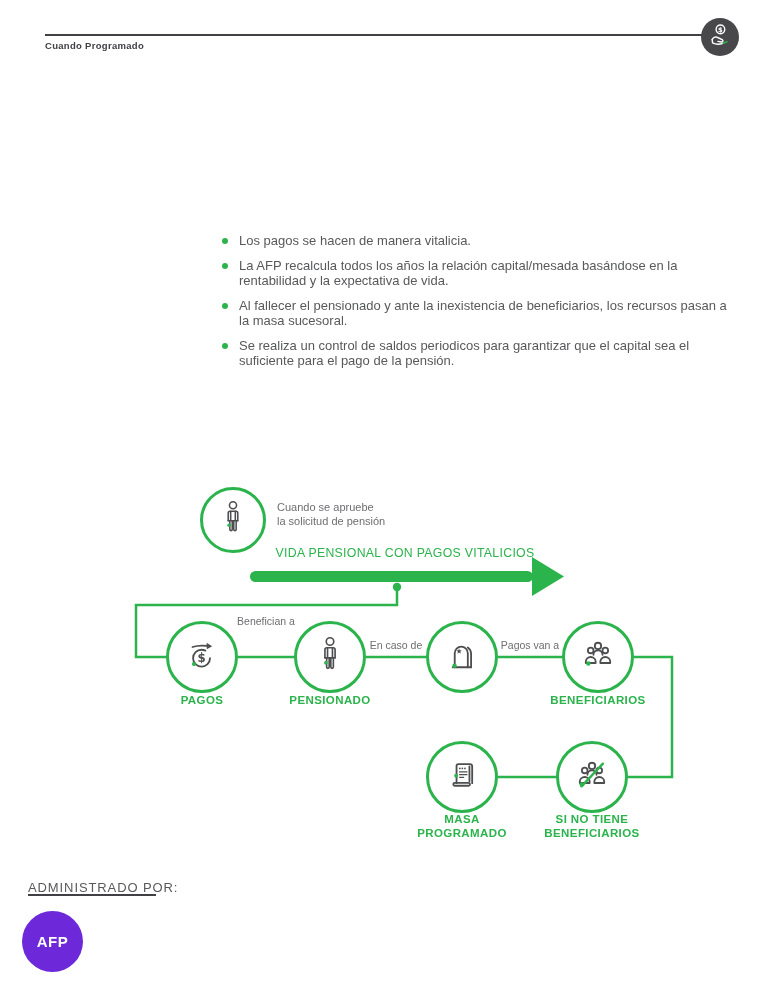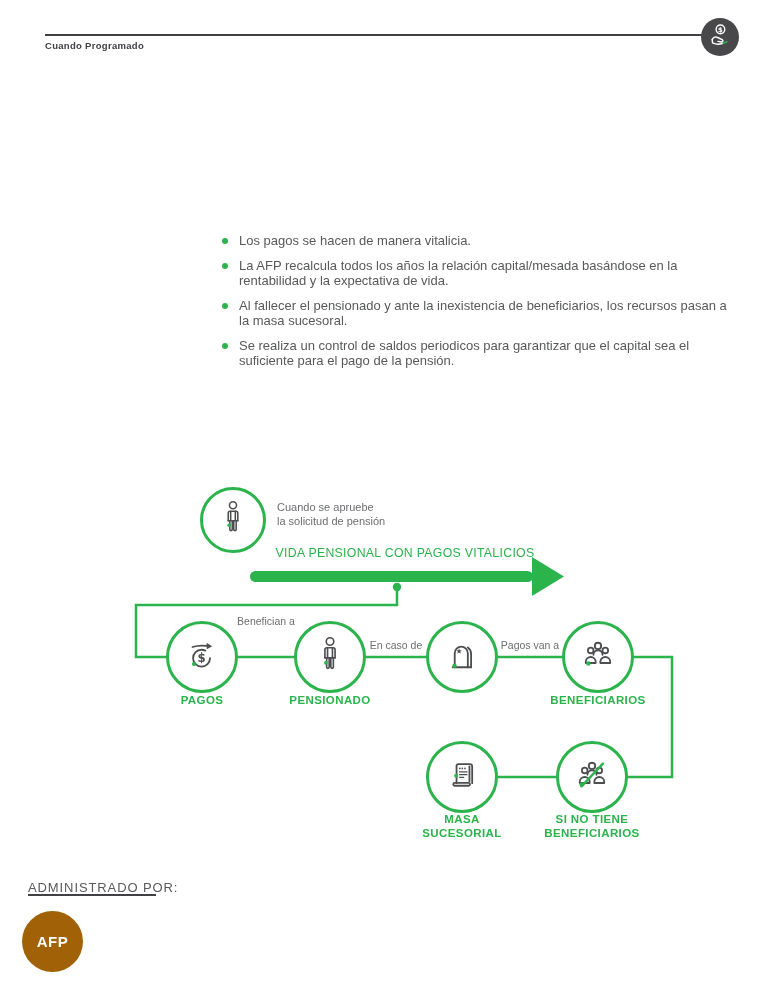--- a/index.html
+++ b/index.html
@@ -37,21 +37,21 @@
   .tl-label { left:255px; top:546px; width:300px; text-align:center;
               font-size:12.3px; font-weight:normal; color:#2bb34c; letter-spacing:.3px; }
   .edge-label { font-size:10.5px; color:#6d6e71; text-align:center; width:96px; }
   .node-label { font-size:11.5px; font-weight:bold; color:#2bb34c; letter-spacing:.4px;
                 text-align:center; line-height:13.5px; }
 
   
   .admin-label { left:28px; top:880px; font-size:13px; letter-spacing:.9px; color:#58595b; }
   .admin-rule  { left:28px; top:894px; width:128px; height:2px; background:#414045; }
   .afp-circle  { left:22px; top:911px; width:61px; height:61px; border-radius:50%;
-                 background:#a16207; display:flex; align-items:center; justify-content:center; }
+                 background:#6d28d9; display:flex; align-items:center; justify-content:center; }
   .afp-circle span { color:#fff; font-weight:bold; font-size:15px; letter-spacing:.5px; }
 
   svg .ic { stroke:#4d4e50; stroke-width:2; fill:none; stroke-linecap:round; stroke-linejoin:round; }
   svg .ic-thin { stroke:#4d4e50; stroke-width:1.5; fill:none; stroke-linecap:round; }
   svg .gdot { fill:#2bb34c; }
   svg .gfill { fill:#4d4e50; }
 </style>
 </head>
 <body>
 
@@ -233,21 +233,21 @@
 
   <div class="abs edge-label" style="left:218px; top:615px;">Benefician a</div>
   <div class="abs edge-label" style="left:348px; top:639px;">En caso de</div>
   <div class="abs edge-label" style="left:482px; top:639px;">Pagos van a</div>
 
   <div class="abs node-label" style="left:152px; top:694px; width:100px;">PAGOS</div>
   <div class="abs node-label" style="left:265px; top:694px; width:130px;">PENSIONADO</div>
   <div class="abs node-label" style="left:533px; top:694px; width:130px;">BENEFICIARIOS</div>
   <div class="abs node-label" style="left:407px; top:813px; width:110px;">
     <div>MASA</div>
-    <div>SUCESORIAL</div>
+    <div>PROGRAMADO</div>
   </div>
   <div class="abs node-label" style="left:527px; top:813px; width:130px;">
     <div>SI NO TIENE</div>
     <div>BENEFICIARIOS</div>
   </div>
 
   <div class="abs admin-label">ADMINISTRADO POR:</div>
   <div class="abs admin-rule"></div>
   <div class="abs afp-circle">
     <span>AFP</span>

